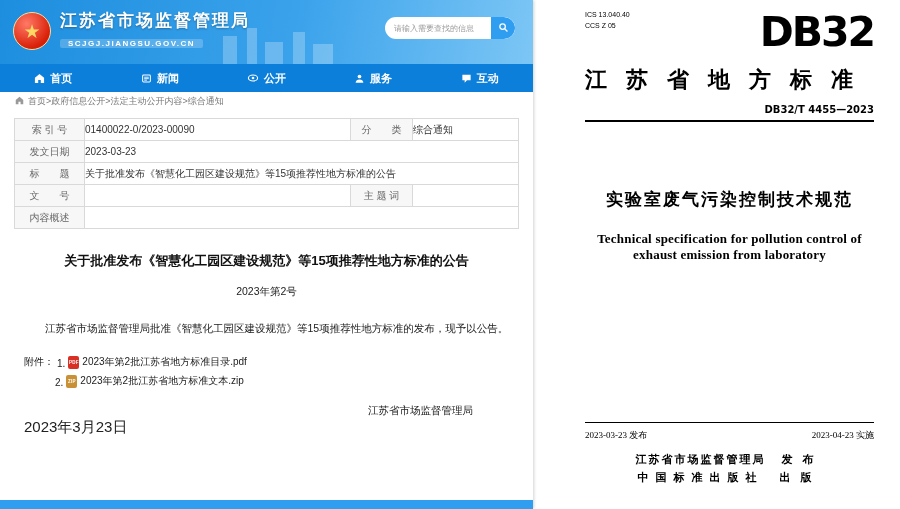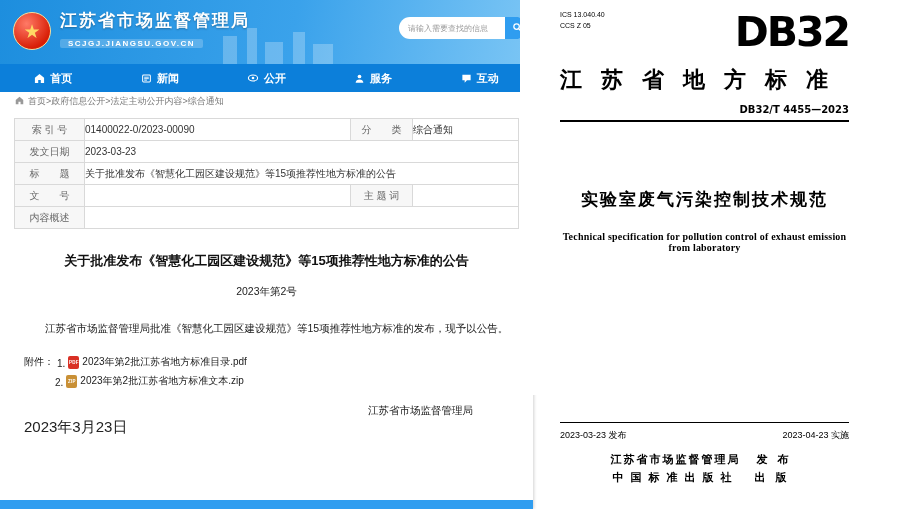--- a/index.html
+++ b/index.html
@@ -16,21 +16,21 @@
       linear-gradient(#fff,#fff) 34px 4px/10px 36px no-repeat,
       linear-gradient(#fff,#fff) 52px 18px/18px 22px no-repeat,
       linear-gradient(#fff,#fff) 80px 8px/12px 32px no-repeat,
       linear-gradient(#fff,#fff) 100px 20px/20px 20px no-repeat; }
   .emblem { position:absolute; left:13px; top:12px; width:38px; height:38px; border-radius:50%;
     background:radial-gradient(circle at 35% 30%, #ff7a66, #d81e06 72%); border:1px solid #f7dc9a;
     display:flex; align-items:center; justify-content:center; color:#ffd864; font-size:19px; line-height:1; }
   .site-text { position:absolute; left:60px; top:9px; color:#fff; }
   .site-name { font-size:17px; font-weight:bold; letter-spacing:2px; text-shadow:0 1px 2px rgba(0,0,0,.3); }
   .site-url { margin-top:5px; display:inline-block; font-size:8px; letter-spacing:1.5px; background:rgba(255,255,255,.22); padding:0 8px; border-radius:2px; font-weight:bold; }
-  .search-box { position:absolute; right:4px; top:17px; width:130px; height:22px; background:#fff; border-radius:11px; display:flex; align-items:center; padding-left:9px; overflow:hidden; }
+  .search-box { position:absolute; right:18px; top:17px; width:130px; height:22px; background:#fff; border-radius:11px; display:flex; align-items:center; padding-left:9px; overflow:hidden; }
   .search-input { flex:1; min-width:0; border:none; outline:none; background:transparent; font-size:8px; color:#333; }
   .search-input::placeholder { color:#9a9a9a; }
   .search-btn { width:24px; height:22px; border:none; background:#2f9df0; border-radius:0 11px 11px 0; display:flex; align-items:center; justify-content:center; cursor:pointer; }
 
   .nav-bar { display:flex; height:28px; background:#0c7fda; align-items:stretch; }
   .nav-item { flex:1; display:flex; align-items:center; justify-content:center; gap:5px; color:#fff; font-size:11px; font-weight:bold; cursor:pointer; }
   .nav-item svg { display:block; }
 
   .breadcrumb { height:19px; display:flex; align-items:center; gap:4px; padding-left:15px; font-size:9px; color:#787878; background:#fff; }
 
@@ -49,31 +49,31 @@
   .attach-row.second { padding-left:31px; }
   .attach-label { font-size:10px; }
   .file-icon { display:inline-flex; align-items:center; justify-content:center; width:11px; height:13px; border-radius:2px; color:#fff; font-size:4.5px; font-weight:bold; letter-spacing:.2px; }
   .file-icon.pdf { background:#d93025; }
   .file-icon.zip { background:#c99036; }
   .signature { margin-top:16px; text-align:right; padding-right:36px; font-size:10.5px; color:#222; }
   .sign-date { text-align:left; padding-right:54px; font-size:15px; color:#222; }
   .left-footer { position:absolute; left:0; bottom:0; width:100%; height:9px; background:#2f9df0; }
 
   
-  .right-panel { position:absolute; left:520px; top:0; width:355px; height:395px; background:#fff; color:#000; font-family:"Liberation Serif",serif; }
+  .right-panel { position:absolute; left:545px; top:0; width:355px; height:395px; background:#fff; color:#000; font-family:"Liberation Serif",serif; }
   .doc-inner { position:relative; width:100%; height:100%; padding:10px 26px 0 40px; }
   .ics-block { font-size:7px; line-height:1.5; font-family:"Liberation Sans",sans-serif; }
   .db-logo { position:absolute; right:26px; top:12px; font-size:41px; font-weight:900; letter-spacing:-2px; font-family:"DejaVu Sans",sans-serif; color:#000; line-height:1; }
   .std-type { margin-top:34px; font-size:22px; font-weight:bold; letter-spacing:19px; white-space:nowrap; color:#000; }
   .std-number { margin-top:9px; text-align:right; font-size:10px; font-weight:bold; font-family:"DejaVu Sans",sans-serif; }
   .head-rule { margin-top:5px; border-top:2px solid #000; }
   .std-title { margin-top:66px; text-align:center; font-size:17px; font-weight:bold; letter-spacing:2px; }
-  .std-title-en { margin-top:20px; text-align:center; font-size:10px; font-weight:bold; letter-spacing:.2px; }
+  .std-title-en { margin-top:20px; text-align:center; font-size:13px; font-weight:bold; letter-spacing:.2px; }
   .date-rule { position:absolute; left:40px; right:26px; top:422px; border-top:1.5px solid #000; }
-  .date-row { position:absolute; left:40px; right:26px; top:429px; display:flex; justify-content:space-between; font-size:9px; font-family:Liberation Sans, sans-serif;text-align:center; }
+  .date-row { position:absolute; left:40px; right:26px; top:429px; display:flex; justify-content:space-between; font-size:9px; font-family:Liberation Serif, serif;text-align:center; }
   .pub-row { position:absolute; left:40px; right:26px; display:flex; justify-content:center; align-items:baseline; gap:16px; font-weight:bold; }
   .pub-row.first { top:452px; font-size:11px; letter-spacing:2px; }
   .pub-row.second { top:470px; font-size:11px; }
   .pub-name2 { letter-spacing:7px; }
   .pub-suffix { letter-spacing:10px; }
 </style>
 </head>
 <body>
 
 <div id="screen">

